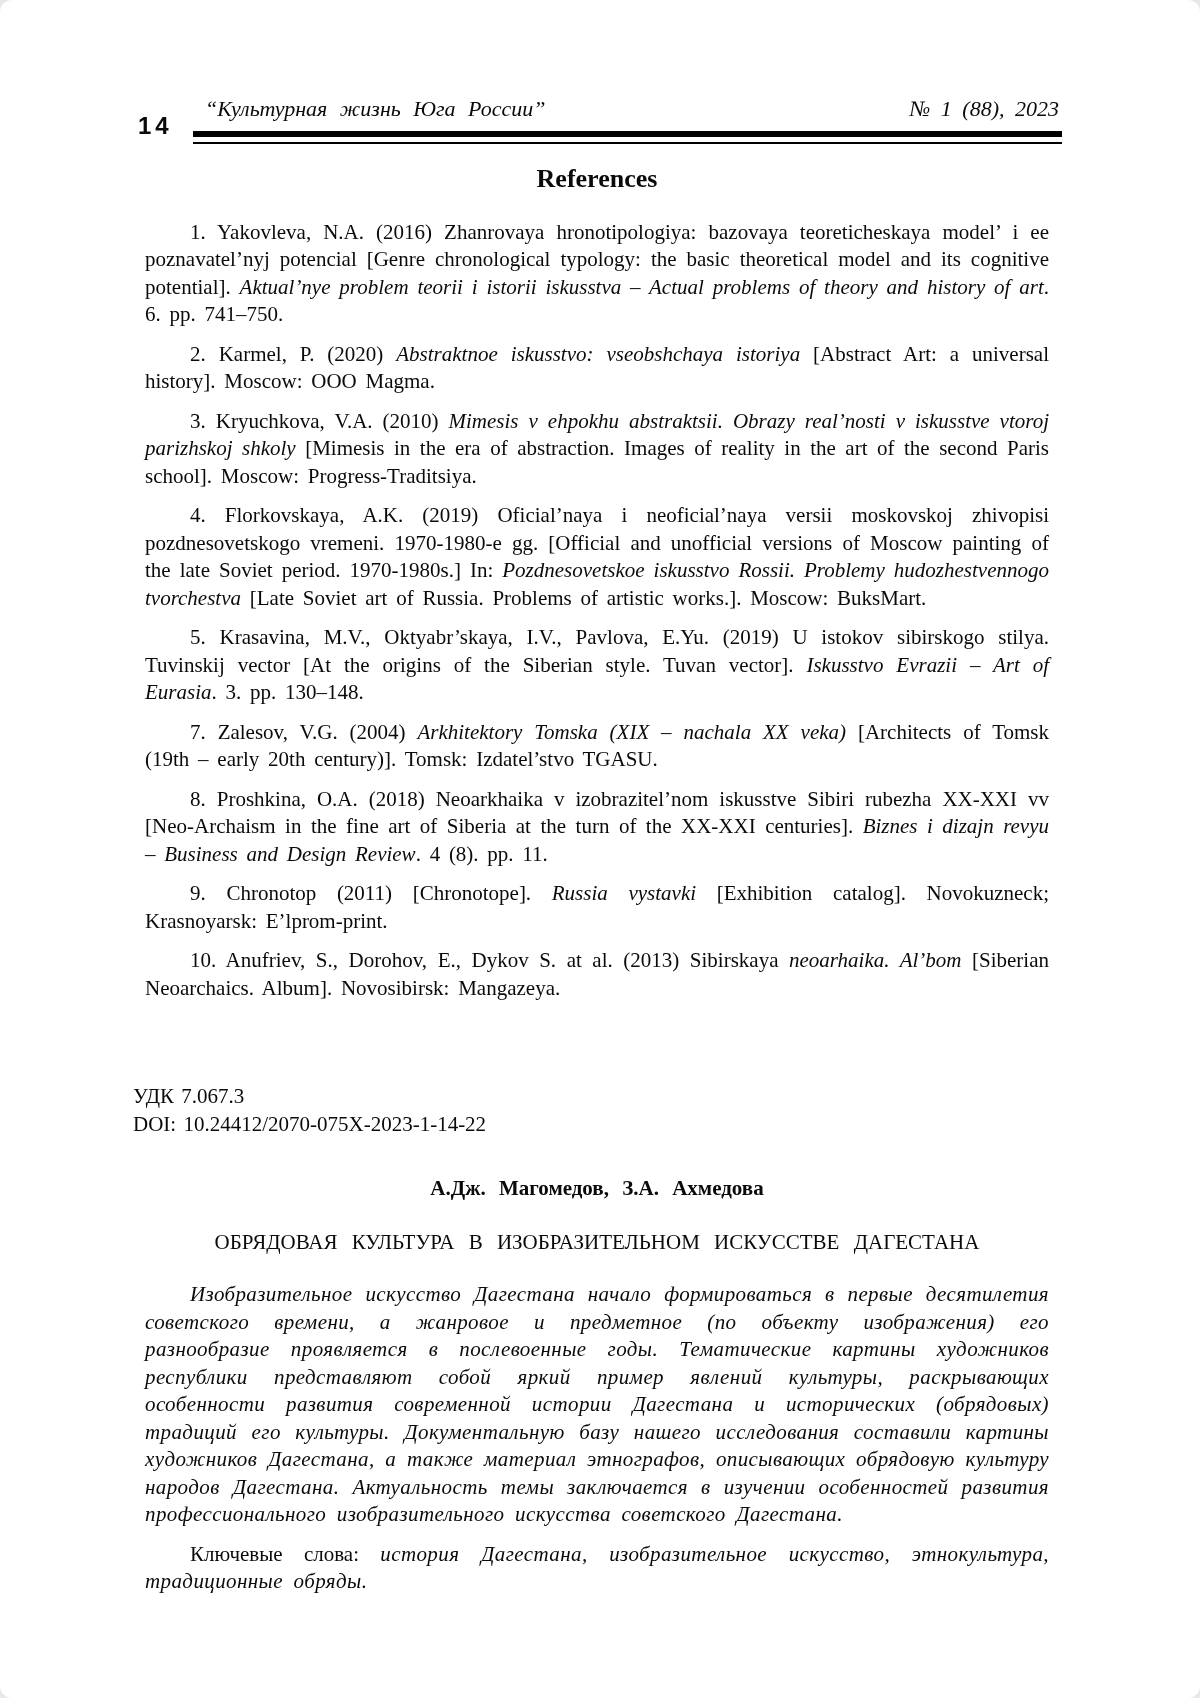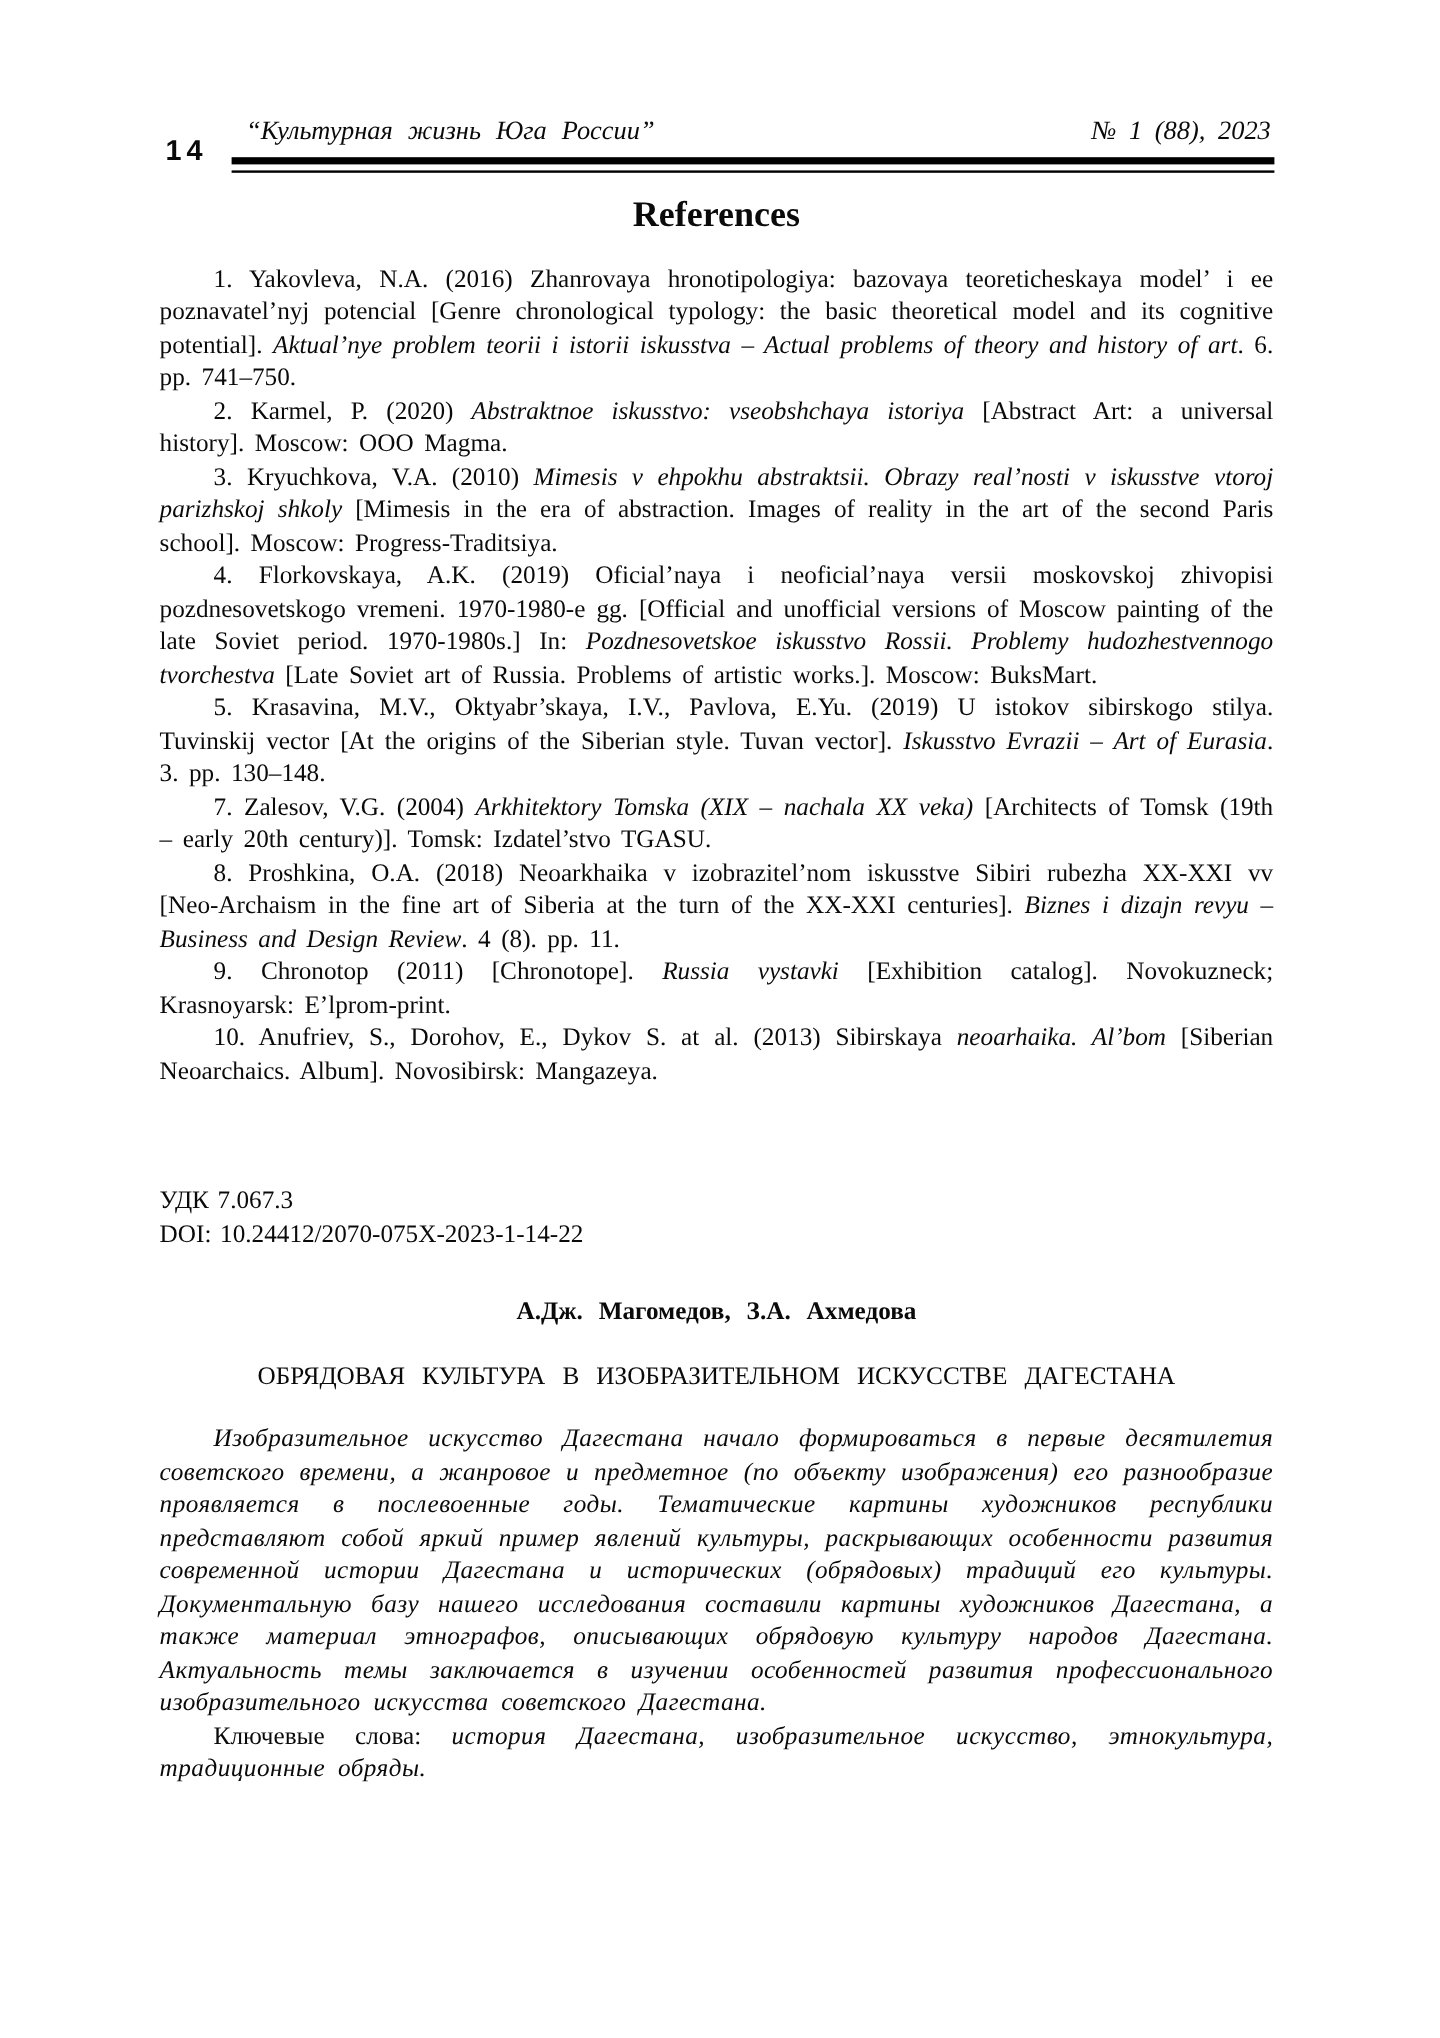--- a/index.html
+++ b/index.html
@@ -5,20 +5,21 @@
   html, body { margin: 0; padding: 0; background: #e8e8e8; }
   .page {
     position: relative;
     width: 1200px;
     height: 1698px;
     margin: 0 auto;
     background: #ffffff;
     color: #0a0a0a;
     font-family: "Liberation Serif", "DejaVu Serif", serif;
     overflow: hidden;
+    border-radius: 12px;
   }
   
   .page-number {
     position: absolute;
     left: 138px; top: 112px;
     font-family: "Liberation Sans", sans-serif;
     font-weight: bold;
     font-size: 24px;
     letter-spacing: 4px;
   }
@@ -52,25 +53,25 @@
   .column {
     position: absolute;
     left: 133px; top: 165px;
     width: 928px;
     font-size: 21px;
     line-height: 27.5px;
   }
   .section-heading {
     text-align: center;
     font-weight: bold;
-    font-size: 30px;
+    font-size: 26px;
     margin: 0 0 26px 0;
   }
   .para {
-    margin: 0;
+    margin: 12px;
     text-align: justify;
     text-indent: 45px;
     word-spacing: 3.5px;
   }
   .it { font-style: italic; }
   .udk-block {
     margin-top: 80px;
     line-height: 28px;
     word-spacing: 2px;
   }

